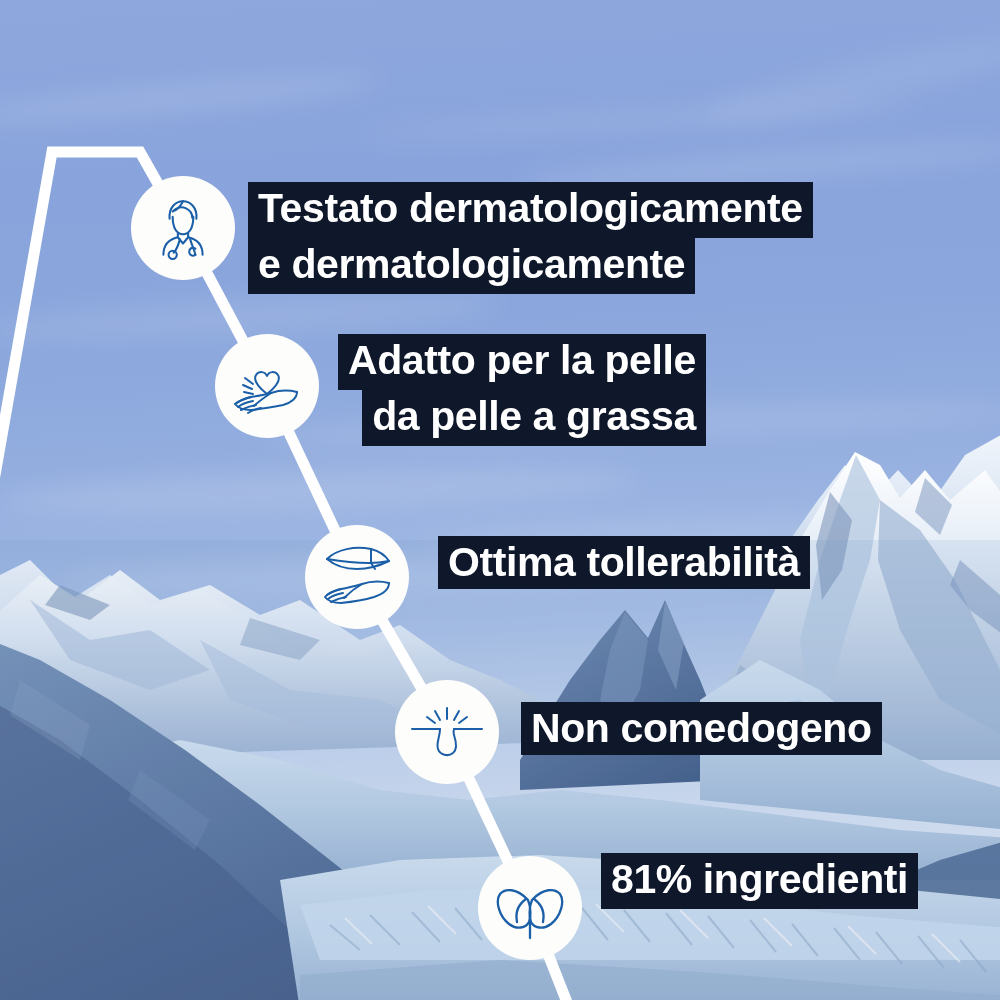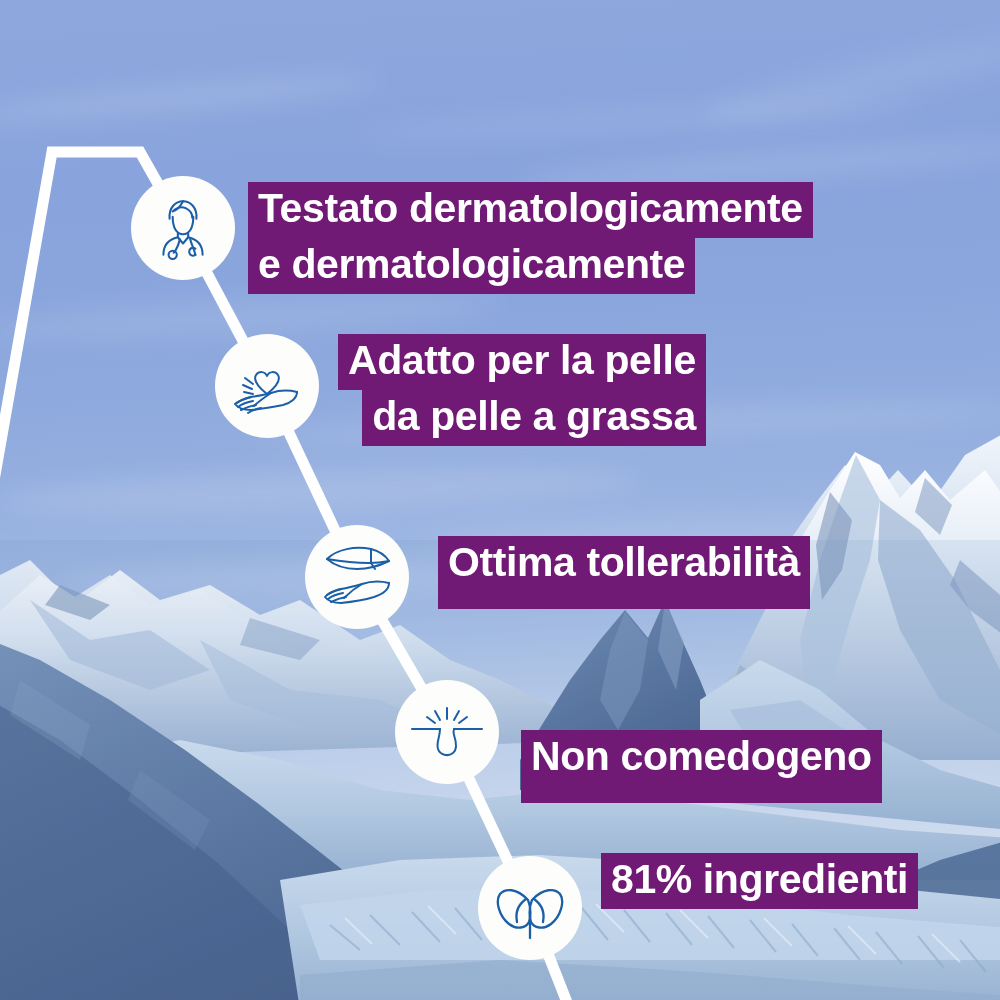--- a/index.html
+++ b/index.html
@@ -64,35 +64,35 @@
   .bubble svg { display:block; }
 
   
   .plate {
     position:absolute;
     display:flex;
     flex-direction:column;
     align-items:flex-start;
   }
   .plate .line {
-    background:#701a75;
+    background:#0f172a;
     color:#ffffff;
     font-weight:bold;
     letter-spacing:-0.4px;
     white-space:nowrap;
     display:block;
   }
   .plate.big .line { font-size:41px; line-height:49px; padding:2px 10px 5px 10px; }
-  .plate.one  .line { font-size:41px; line-height:49px; padding:2px 10px 22px 10px; }
+  .plate.one  .line { font-size:41px; line-height:49px; padding:2px 10px 2px 10px; }
 
   
   #plate-1 { left:248px; top:182px; }
   #plate-2 { left:338px; top:334px;align-items:flex-end; }
   #plate-3 { left:438px; top:536px; }
-  #plate-4 { left:521px; top:702px;margin-top:28px; }
+  #plate-4 { left:521px; top:702px; }
   #plate-5 { left:601px; top:853px; }
 </style>
 </head>
 <body>
 
 <div id="stage">
 
   <div class="sky"></div>
   <div class="cloud c9"></div>
   <div class="cloud c1"></div>

